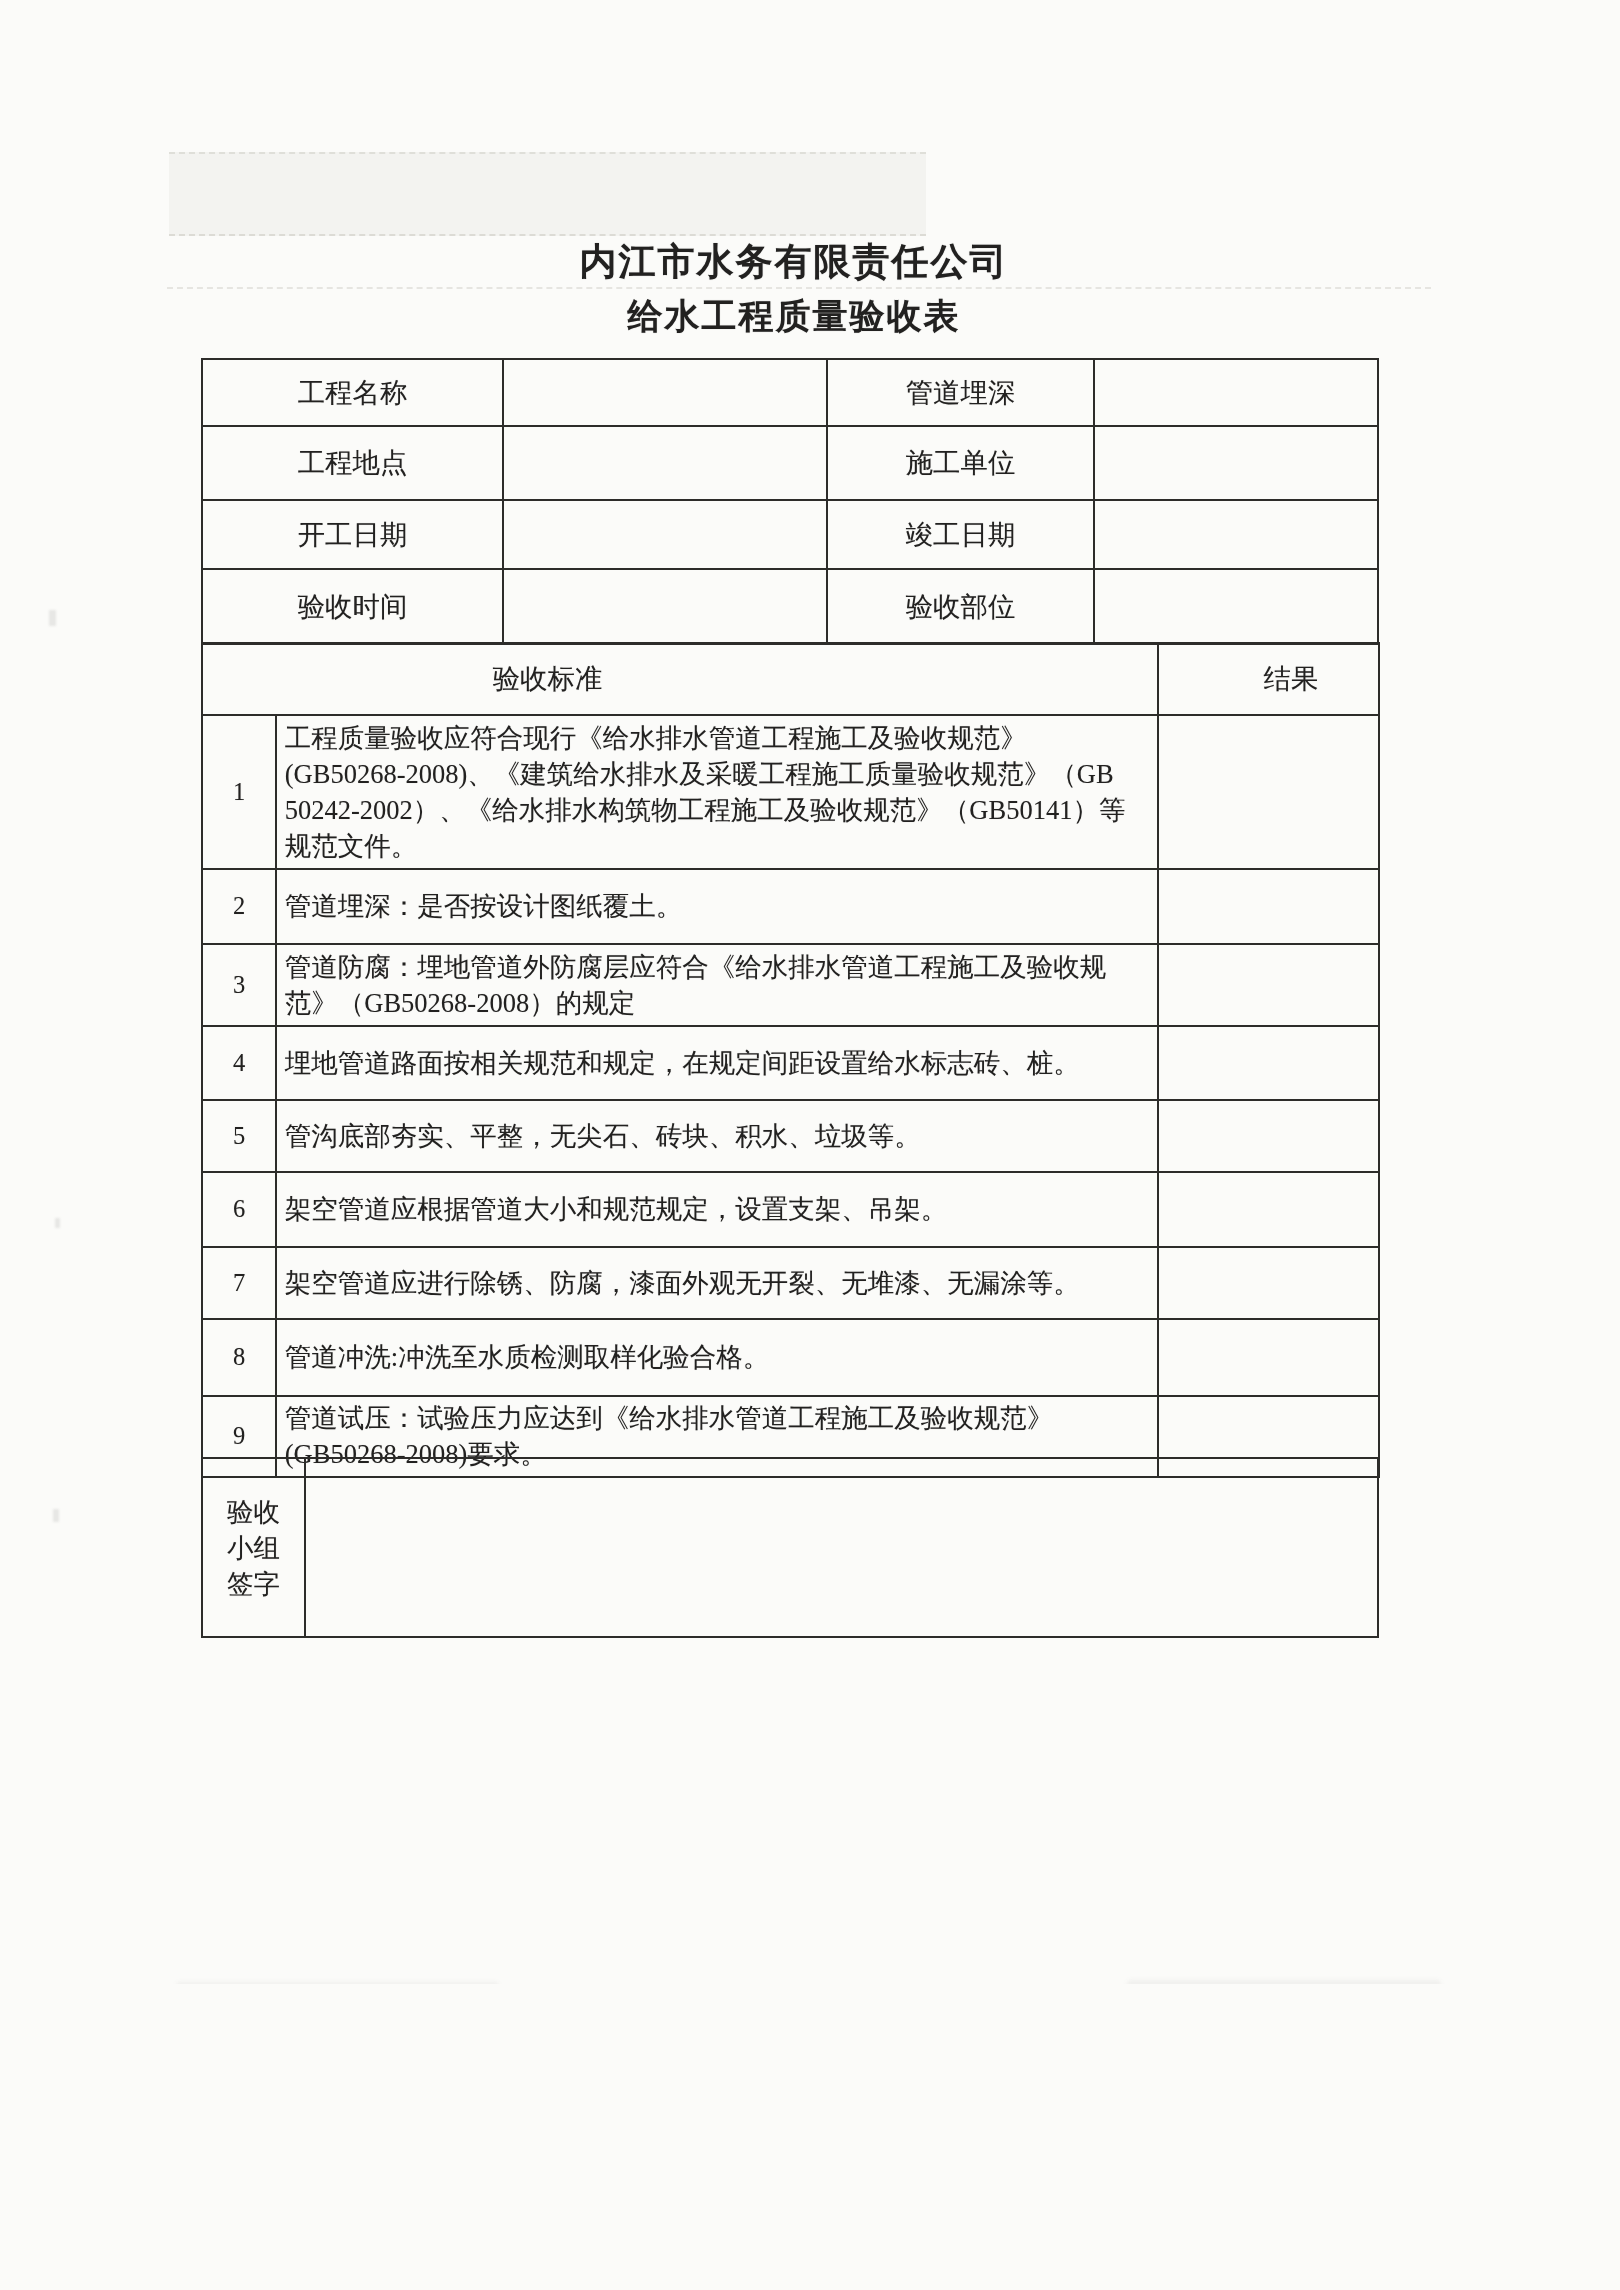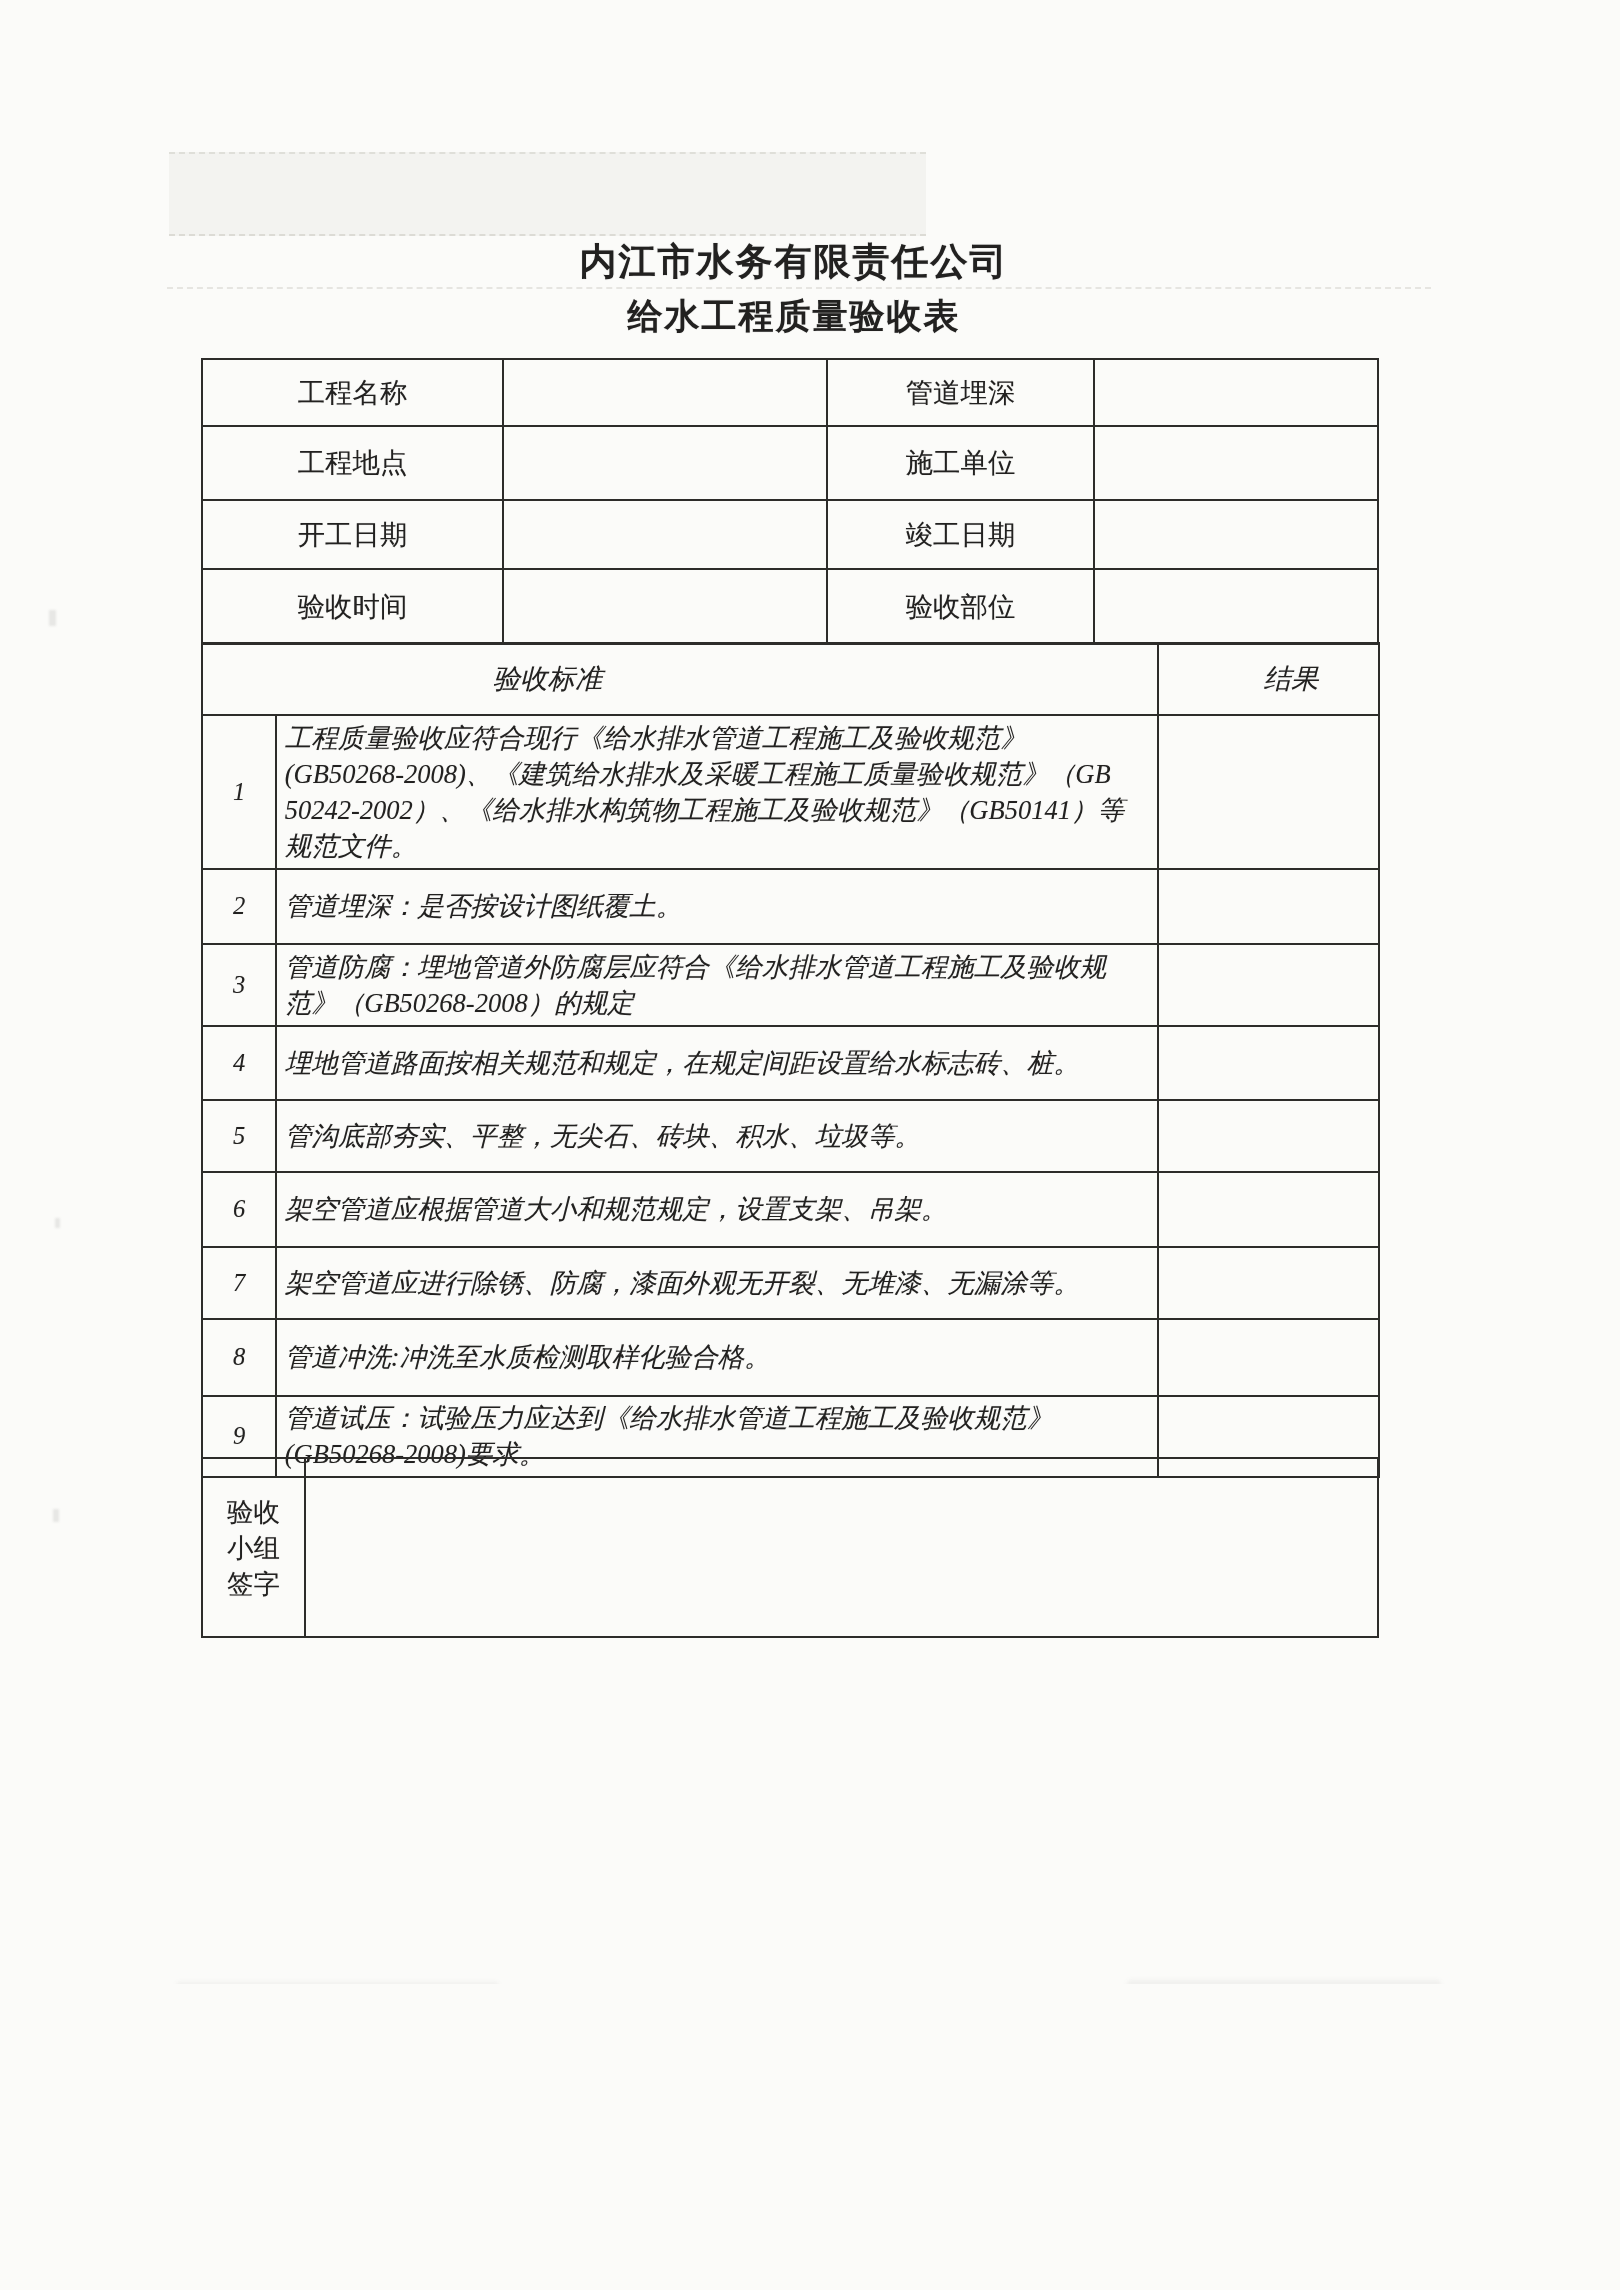--- a/index.html
+++ b/index.html
@@ -82,21 +82,21 @@
   }
   td, th {
     border: 2px solid #2d2c2a;
     font-weight: normal;
     font-size: 27.4px;
     padding: 0;
     overflow: hidden;
     text-shadow: 0 0 1px rgba(25,25,25,.22);
   }
   .info-table   { top: 358px; }
-  .criteria-table { top: 642px; font-style: italic; }
+  .criteria-table { top: 642px; }
   .signature-table { top: 1425px; margin-top: 32px; }
   .footnote-table { top: 1605px; }
 
   .info-table td { text-align: center; }
 
   .criteria-header {
     text-align: center;
     padding-right: 265px; 
   }
   .result-header { text-align: center; padding-left: 45px; }

